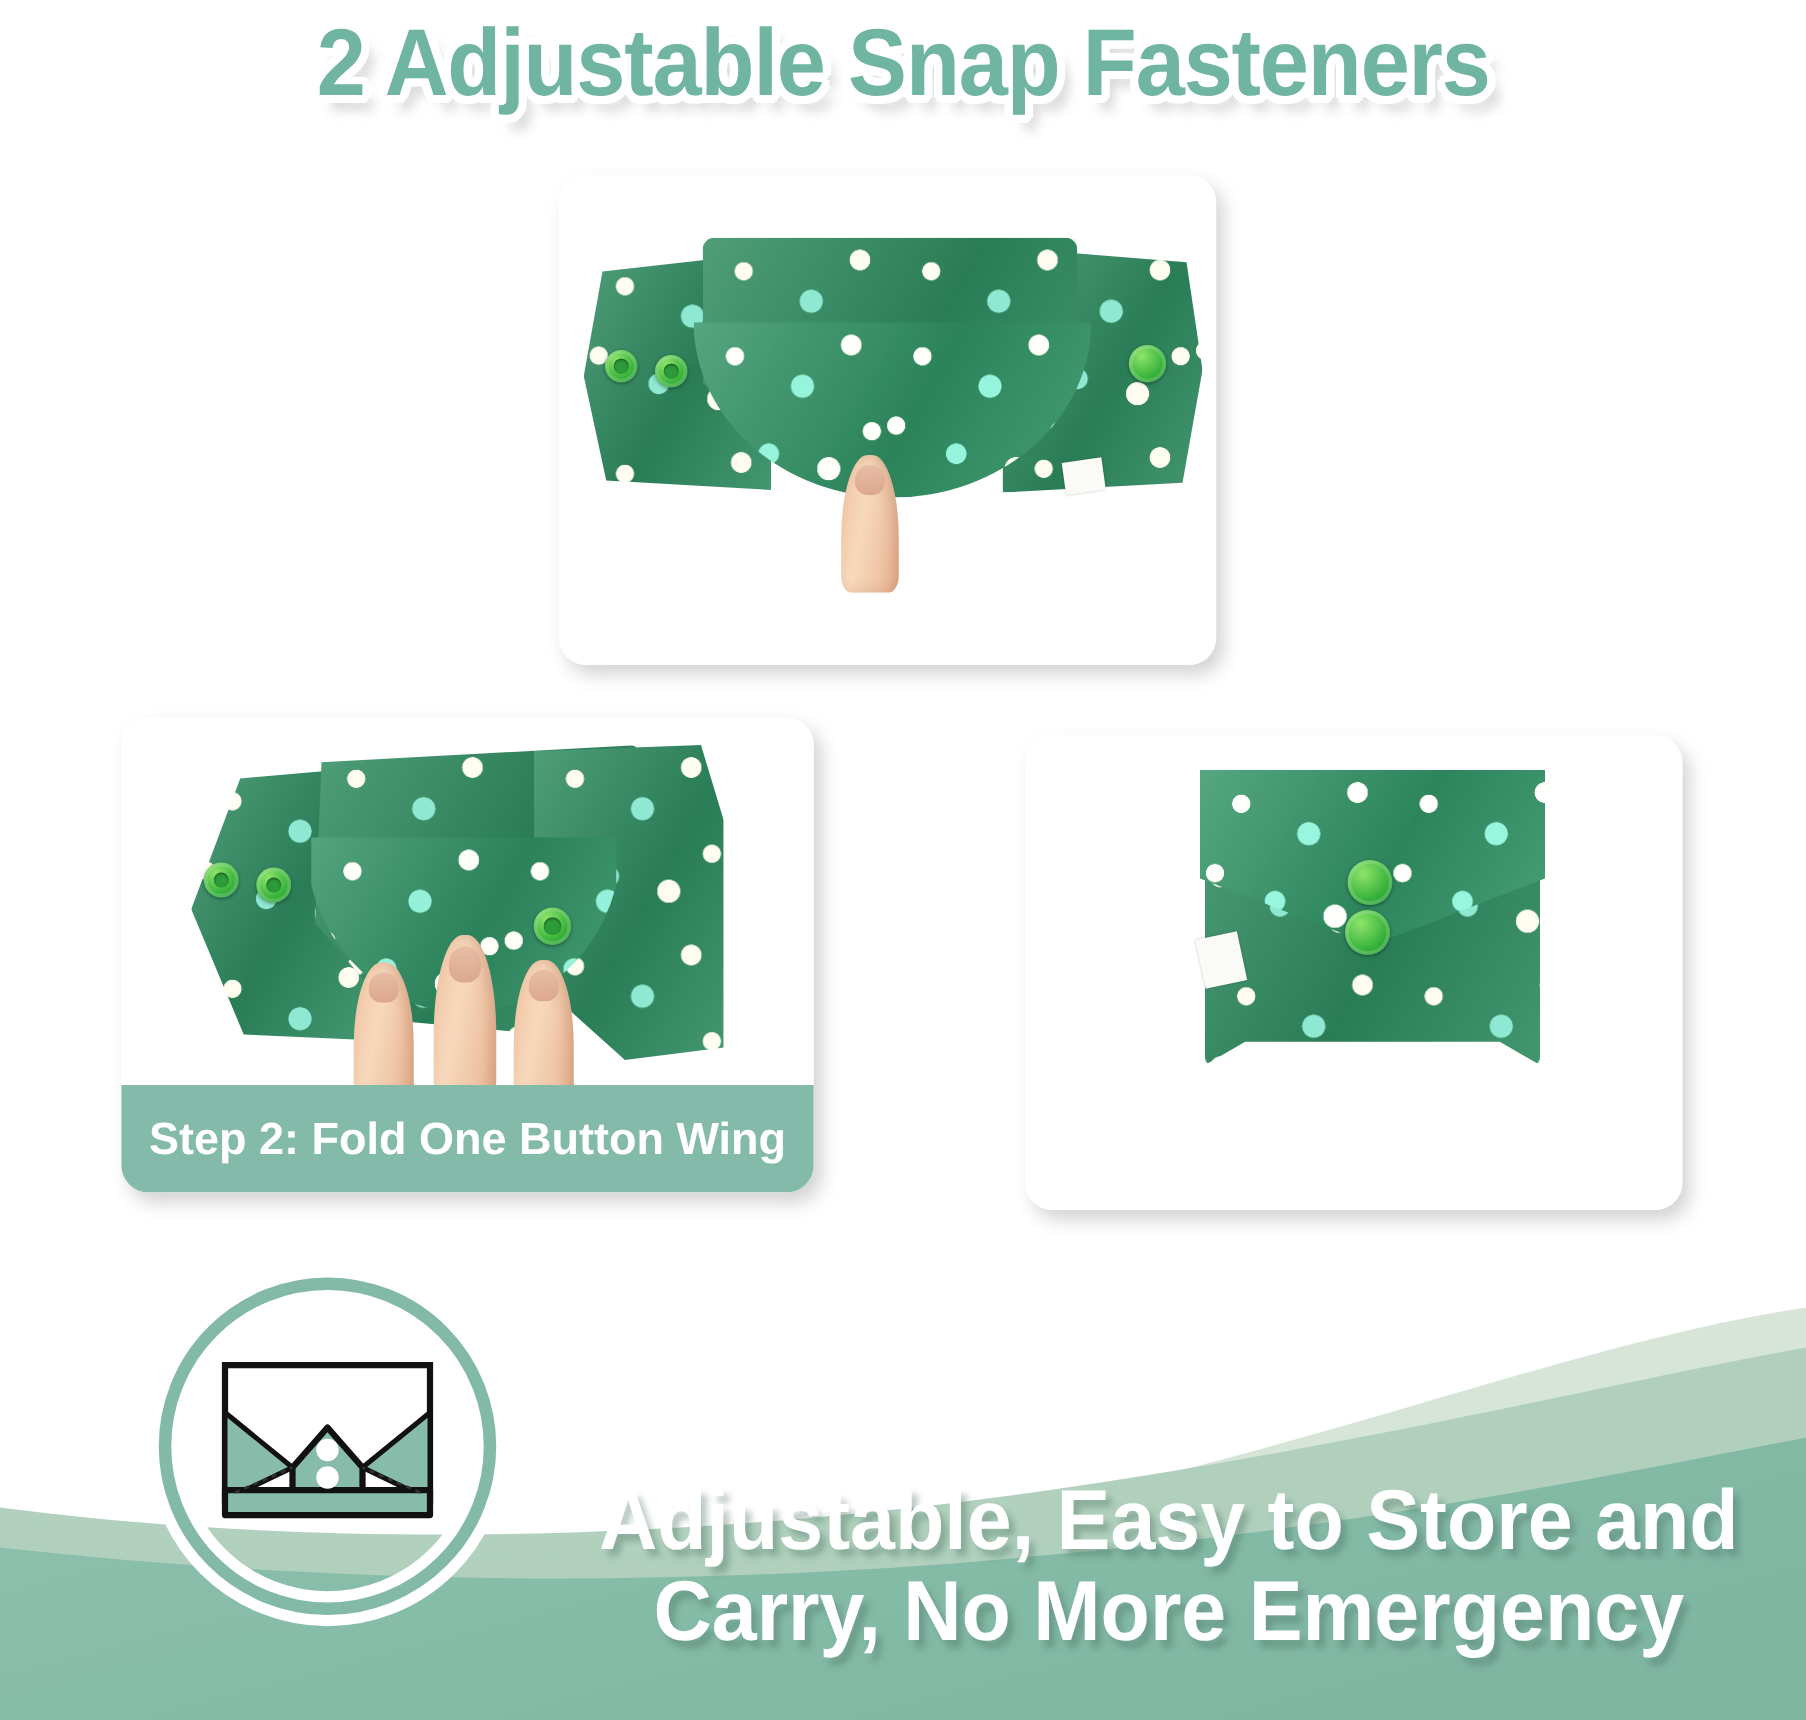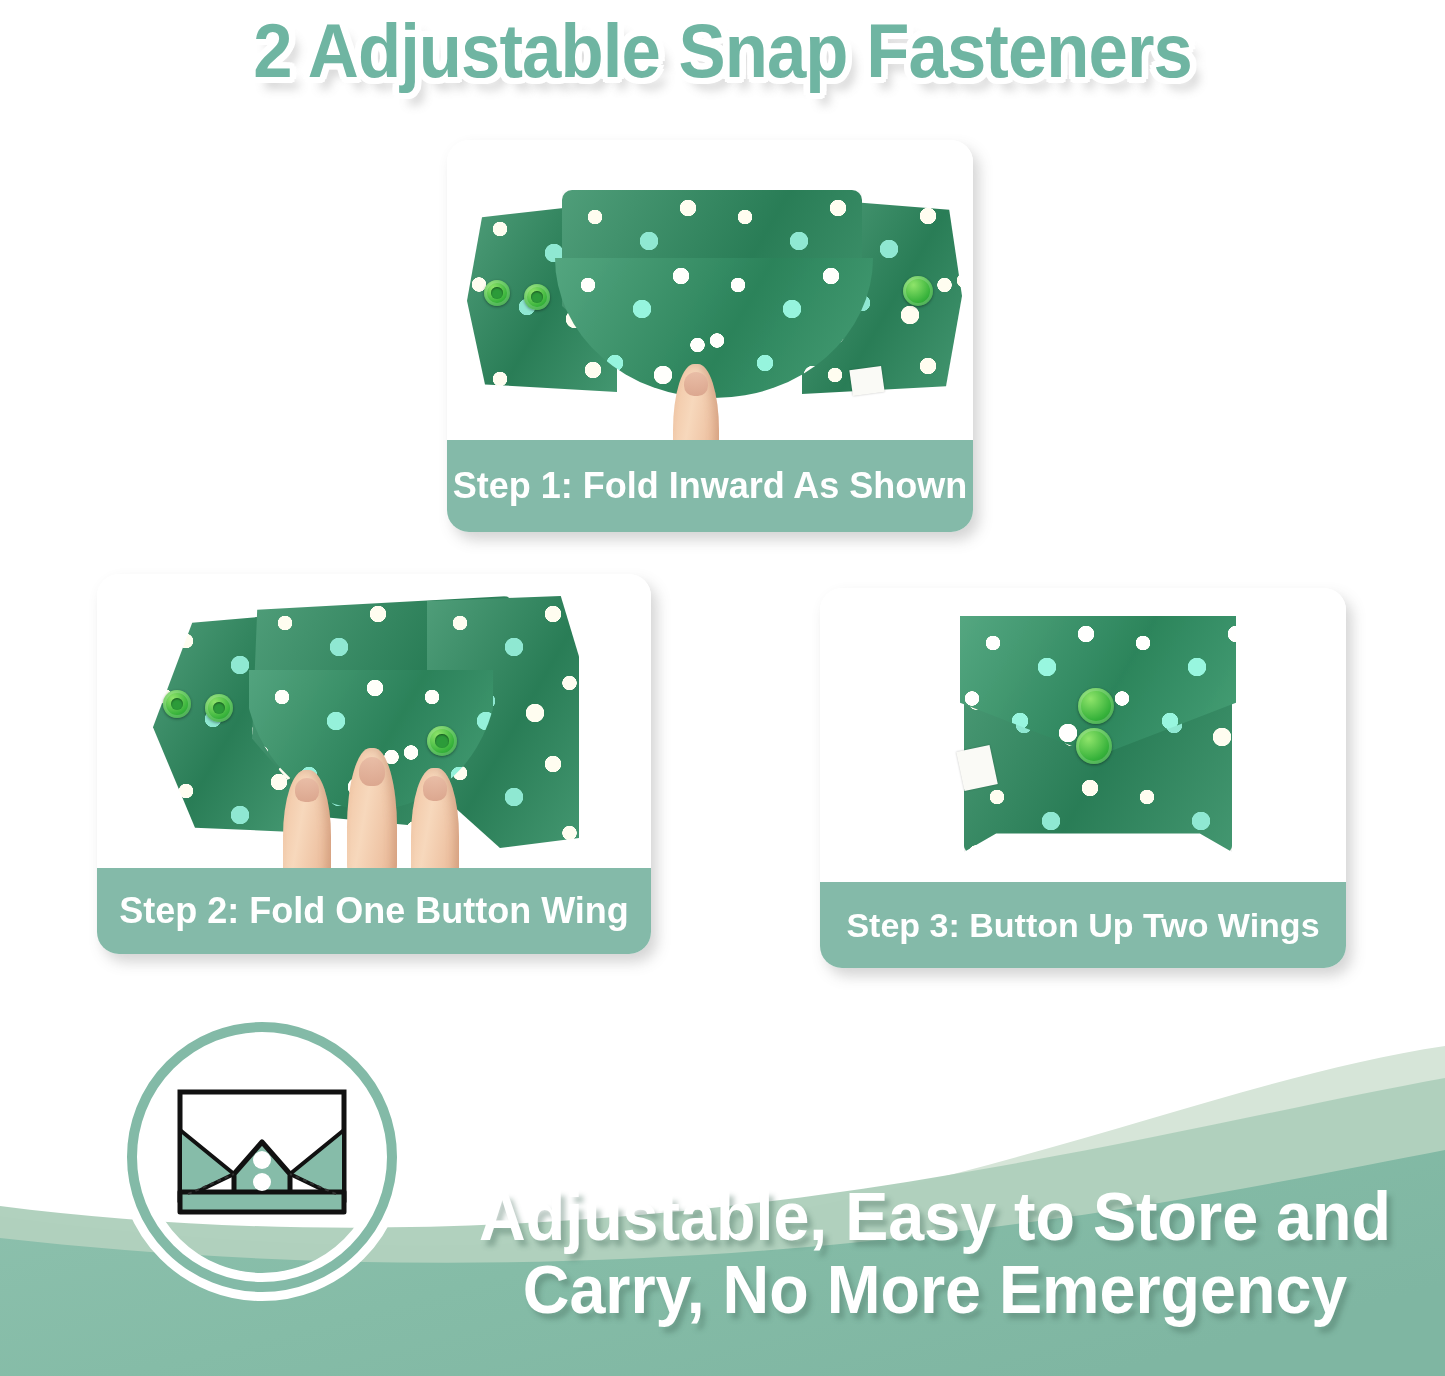--- a/index.html
+++ b/index.html
@@ -239,21 +239,20 @@
     <div class="snap ring" style="left:37px; top:140px; width:26px; height:26px;"></div>
     <div class="snap ring" style="left:77px; top:144px; width:26px; height:26px;"></div>
     <div class="snap" style="left:456px; top:136px; width:30px; height:30px;"></div>
 
     <div class="tag" style="left:404px; top:228px; width:32px; height:26px; transform: rotate(-8deg);"></div>
 
     <div class="finger" style="left:226px; top:224px; width:46px; height:110px;">
       <div class="nail"></div>
     </div>
   </div>
-  <div class="card-caption">Step 1: Fold Inward As Shown</div>
 </div>
 
 <div class="card" id="card-step2">
   <div class="card-photo">
     <div class="pad fabric" style="left:56px; top:40px; width:140px; height:218px;
                 clip-path: polygon(28% 4%, 100% 0%, 100% 100%, 30% 98%, 0% 52%);"></div>
     <div class="pad fabric" style="left:155px; top:22px; width:260px; height:230px;
                 clip-path: polygon(2% 6%, 100% 0%, 100% 70%, 64% 100%, 26% 96%, 0% 62%);
                 border-radius:8px;"></div>
     <div class="pad fabric" style="left:330px; top:22px; width:152px; height:252px;
@@ -289,21 +288,20 @@
 
     <div class="pad fabric" style="left:140px; top:28px; width:276px; height:140px;
                 clip-path: polygon(0% 0%, 100% 0%, 100% 62%, 50% 100%, 0% 62%);
                 filter: brightness(1.06);"></div>
 
     <div class="snap" style="left:258px; top:100px; width:36px; height:36px;"></div>
     <div class="snap" style="left:256px; top:140px; width:36px; height:36px;"></div>
 
     <div class="tag" style="left:140px; top:160px; width:34px; height:40px; transform: rotate(-12deg);"></div>
   </div>
-  <div class="card-caption">Step 3: Button Up Two Wings</div>
 </div>
 
 <svg class="footer-art" viewBox="0 0 1445 346" preserveAspectRatio="none">
   <defs>
     <linearGradient id="gradDark" x1="0" y1="0" x2="1" y2="0.6">
       <stop offset="0%" stop-color="#8EC1AE"></stop>
       <stop offset="50%" stop-color="#85BCA7"></stop>
       <stop offset="100%" stop-color="#7FB6A2"></stop>
     </linearGradient>
   </defs>

